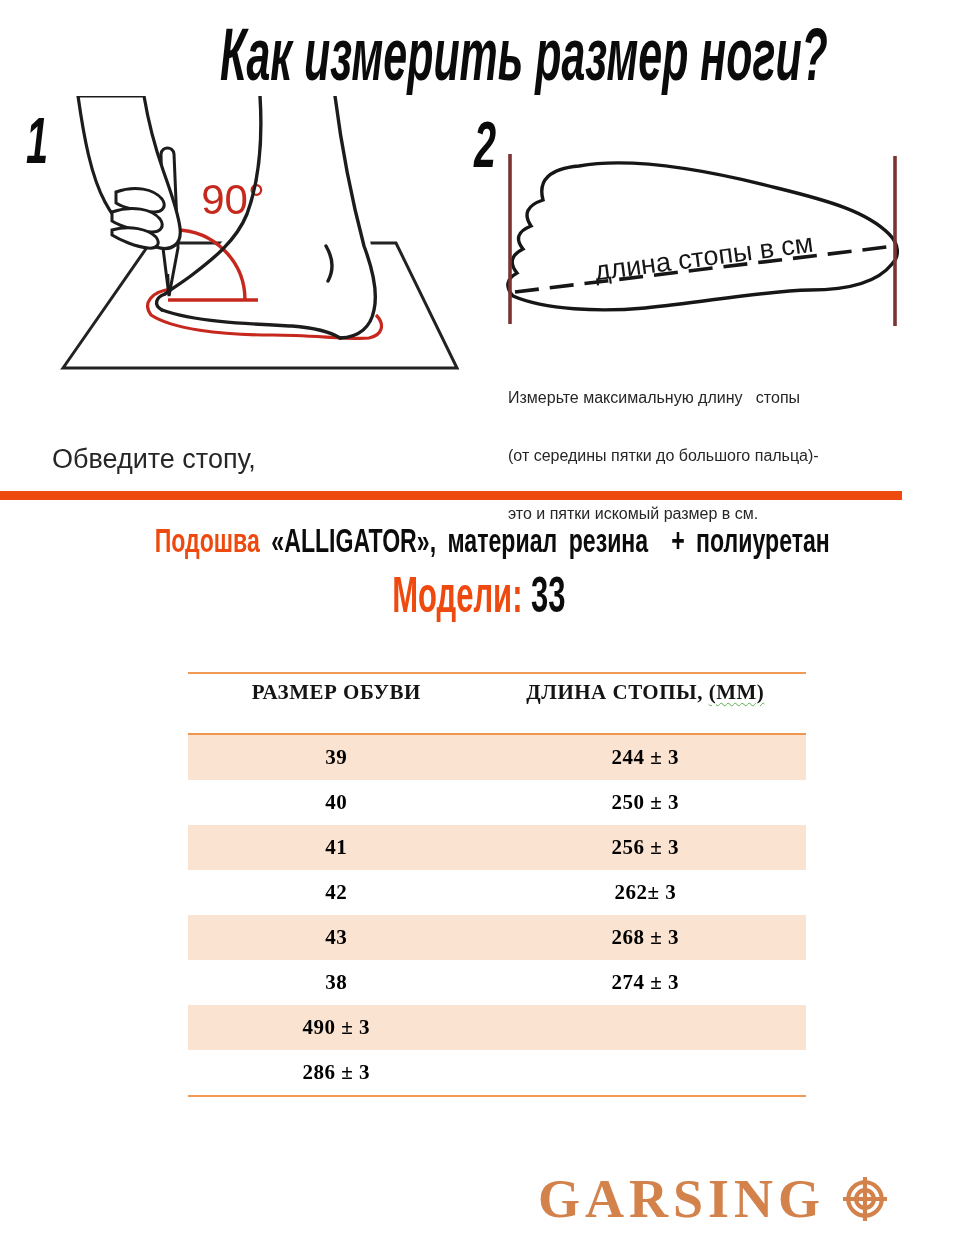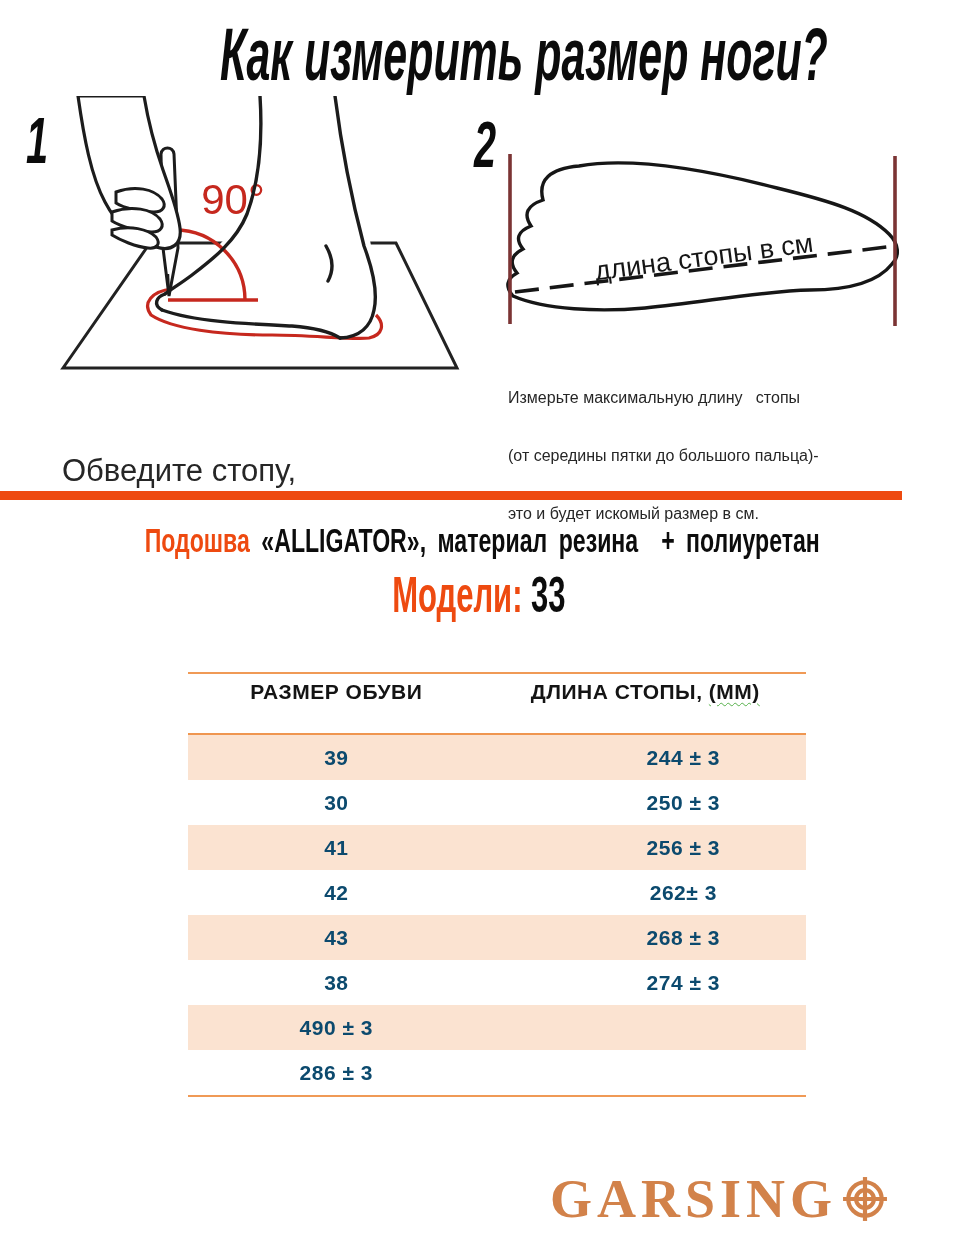--- a/index.html
+++ b/index.html
@@ -8,42 +8,42 @@
     font-family:"Liberation Sans",sans-serif;color:#111;
   }
   
   .cond{display:inline-block;transform:scaleX(0.62);transform-origin:50% 50%;
         font-weight:700;white-space:pre;letter-spacing:0px;}
   .title-wrap{position:absolute;top:12px;left:0;width:100%;text-align:center;}
   .title{font-size:74px;font-style:italic;color:#0b0b0b;transform:scaleX(0.58);}
   .stepnum{position:absolute;font-size:64px;font-style:italic;font-weight:700;
            transform:scaleX(0.62);transform-origin:left top;color:#0b0b0b;}
   .caption{position:absolute;color:#262626;white-space:pre-wrap;}
-  .caption1{left:62px;top:380px;font-size:31px;line-height:1.18;}
+  .caption1{left:52px;top:380px;font-size:27px;line-height:1.18;}
   .caption2{left:508px;top:350px;font-size:16px;line-height:1.2;width:450px;}
   .divider{position:absolute;left:0;top:491px;width:966px;height:9px;}
-  .sole-wrap{position:absolute;top:522px;left:0;width:100%;text-align:center;}
+  .sole-wrap{position:absolute;top:522px;left:0;width:100%;text-align:center;padding-left:10px;}
   .sole-line{font-size:33px;transform:scaleX(0.70);word-spacing:0.22em;color:#0c0c0c;}
   .models-wrap{position:absolute;top:566px;left:0;width:100%;text-align:center;margin-left:28px;}
   .models-line{font-size:50px;transform:scaleX(0.62);color:#0c0c0c;}
   
-  .size-table{position:absolute;left:188px;top:672px;width:618px;}
+  .size-table{position:absolute;left:188px;top:672px;width:618px;font-family:Liberation Serif, serif;}
   .thead{display:grid;grid-template-columns:48% 52%;height:53px;padding-top:6px;
          border-top:2px solid #F09A56;border-bottom:2px solid #EF9650;
          font-weight:700;font-size:21px;letter-spacing:0.5px;color:#141414;}
   .thead > div{text-align:center;}
   .squiggle{text-decoration:underline;text-decoration-style:wavy;
             text-decoration-color:#57b14c;text-decoration-thickness:1px;text-underline-offset:3px;}
   .trow{display:grid;grid-template-columns:48% 52%;height:45px;line-height:45px;
-        font-weight:700;font-size:21px;letter-spacing:0.5px;color:#0c4a6e;gap:38px;}
+        font-weight:700;font-size:21px;letter-spacing:0.5px;color:#000000;}
   .trow > div{text-align:center;}
   .trow.peach{background:#FBE3D1;}
   .tbl-bottom{border-bottom:2px solid #F09A56;}
   
-  .logo{position:absolute;right:14px;top:1172px;display:flex;align-items:center;gap:5px;}
+  .logo{position:absolute;right:14px;top:1172px;display:flex;align-items:center;gap:17px;}
   .logo-text{font-family:"Liberation Serif",serif;font-weight:700;font-size:54px;
              letter-spacing:5px;color:#D2824A;line-height:1;}
   .illus{position:absolute;}
 </style>
 </head>
 <body>
 
 <div class="page">
 
   <div class="title-wrap">
@@ -106,21 +106,21 @@
 
     <line x1="5" y1="14" x2="5" y2="184" stroke="#7B3434" stroke-width="3.6"></line>
     <line x1="390" y1="16" x2="390" y2="186" stroke="#7B3434" stroke-width="3.6"></line>
 
     <text transform="translate(200,126) rotate(-7.5)" text-anchor="middle" font-size="27" fill="#161616" font-family="Liberation Sans, sans-serif">длина стопы в см</text>
   </svg>
 
   <div class="caption caption2">
     <div>Измерьте максимальную длину   стопы</div>
     <div>(от середины пятки до большого пальца)-</div>
-    <div>это и будет искомый размер в см.</div>
+    <div>это и пятки искомый размер в см.</div>
   </div>
 
   <div class="divider" style="background:#EE4A10;"></div>
 
   <div class="sole-wrap">
     <span class="cond sole-line"><span style="color:#EE4A10;">Подошва</span><span> «ALLIGATOR», материал резина  + полиуретан</span></span>
   </div>
 
   <div class="models-wrap">
     <span class="cond models-line"><span style="color:#EE4A10;">Модели:</span><span> 33</span></span>
@@ -129,21 +129,21 @@
   <div class="size-table tbl-bottom">
     <div class="thead">
       <div>РАЗМЕР ОБУВИ</div>
       <div><span>ДЛИНА СТОПЫ, </span><span class="squiggle">(ММ)</span></div>
     </div>
     <div class="trow peach">
       <div>39</div>
       <div>244 ± 3</div>
     </div>
     <div class="trow">
-      <div>30</div>
+      <div>40</div>
       <div>250 ± 3</div>
     </div>
     <div class="trow peach">
       <div>41</div>
       <div>256 ± 3</div>
     </div>
     <div class="trow">
       <div>42</div>
       <div>262± 3</div>
     </div>

